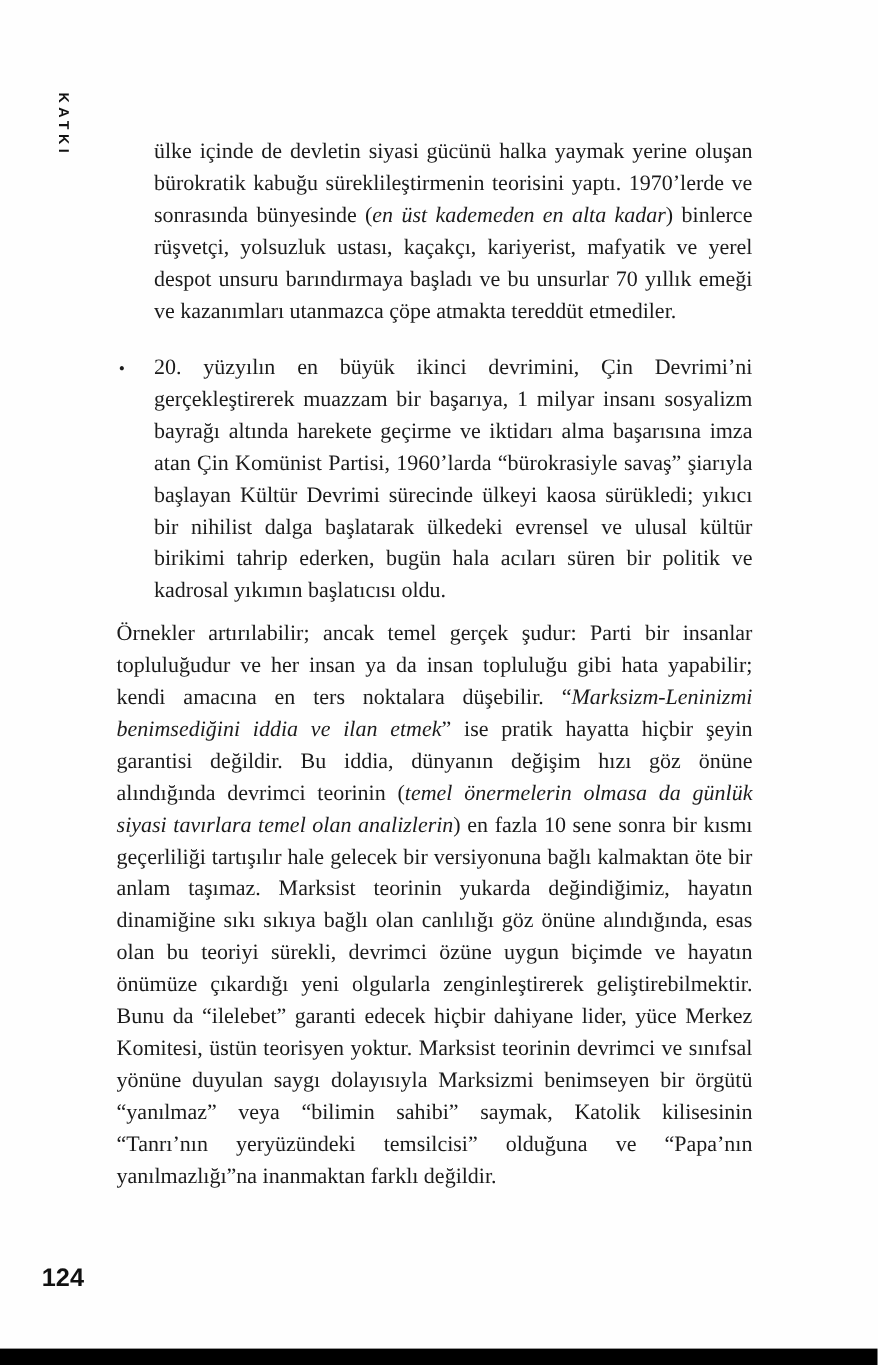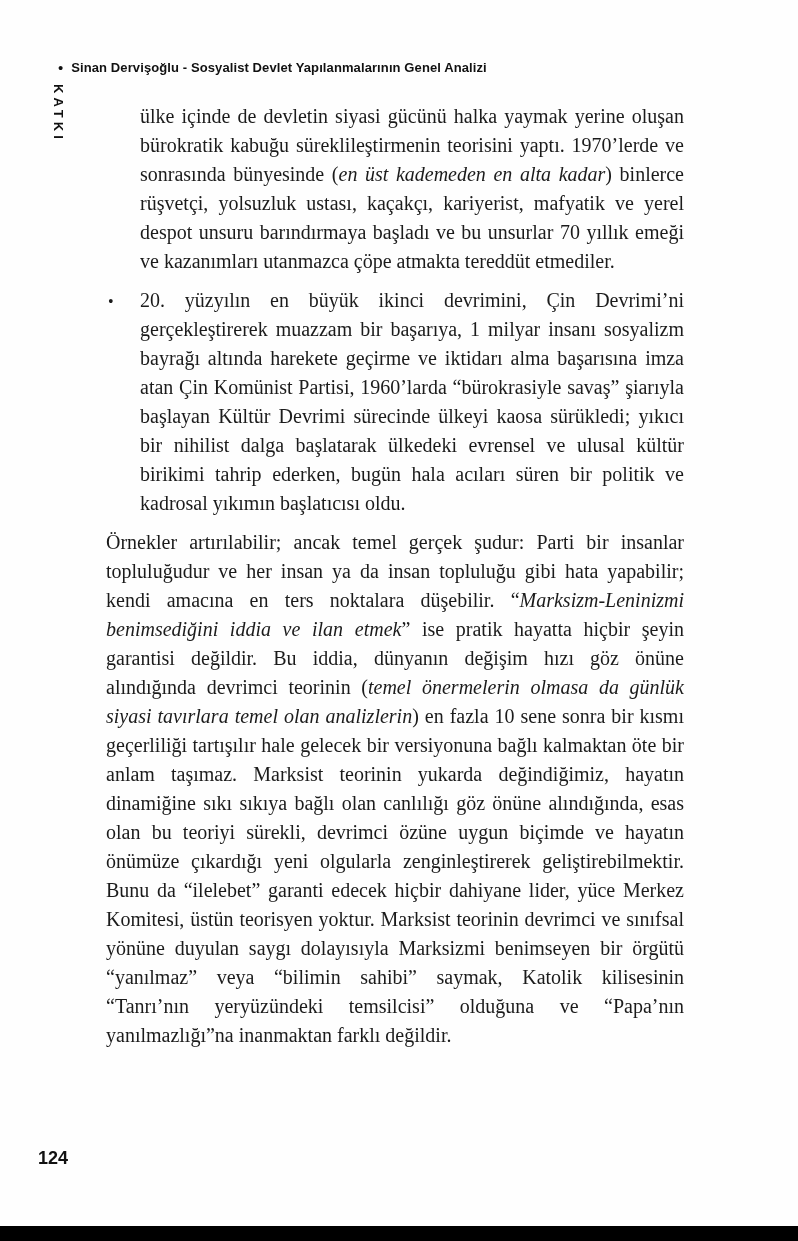--- a/index.html
+++ b/index.html
@@ -50,55 +50,52 @@
     top: 102px;
     width: 578px;
     font-size: 20px;
     line-height: 29px;
     text-align: justify;
     color: #1b1b1b;
   }
   .para { margin: 0 0 10px 0; }
   .para:last-child { margin-bottom: 12px; }
   .para.list-continuation,
-  .para.bullet { position: relative; padding-left: 34px; }
+  .para.bullet { position: relative; padding-left: 34px; margin-top: 22px; }
   .para .bullet-glyph {
     position: absolute;
     left: 2px;
     top: 1px;
     font-size: 16px;
   }
   .para em { font-style: italic; }
   
   .page-number {
     position: absolute;
     left: 38px;
     top: 1148px;
     font-family: "Liberation Sans", sans-serif;
     font-weight: bold;
-    font-size: 18px;
+    font-size: 23px;
     color: #111;
   }
   .bottom-bar {
     position: absolute;
     left: 0;
     bottom: 0;
     width: 100%;
     height: 15px;
     background: #000;
   }
 </style>
 </head>
 <body>
 
 <div class="page">
 
-  <div class="header">
-    <span class="header-bullet">•</span><span class="header-author">Sinan Dervişoğlu - </span><span class="header-title">Sosyalist Devlet Yapılanmalarının Genel Analizi</span>
-  </div>
 
   <div class="sidebar-label">KATKI</div>
 
   <div class="content" id="content">
       <div class="para list-continuation"><span>ülke içinde de devletin siyasi gücünü halka yaymak yerine oluşan bürokratik kabuğu süreklileştirmenin teorisini yaptı. 1970’lerde ve sonrasında bünyesinde (</span><em>en üst kademeden en alta kadar</em><span>) binlerce rüşvetçi, yolsuzluk ustası, kaçakçı, kariyerist, mafyatik ve yerel despot unsuru barındırmaya başladı ve bu unsurlar 70 yıllık emeği ve kazanımları utanmazca çöpe atmakta tereddüt etmediler.</span></div>
       <div class="para bullet"><span class="bullet-glyph">•</span><span>20. yüzyılın en büyük ikinci devrimini, Çin Devrimi’ni gerçekleştirerek muazzam bir başarıya, 1 milyar insanı sosyalizm bayrağı altında harekete geçirme ve iktidarı alma başarısına imza atan Çin Komünist Partisi, 1960’larda “bürokrasiyle savaş” şiarıyla başlayan Kültür Devrimi sürecinde ülkeyi kaosa sürükledi; yıkıcı bir nihilist dalga başlatarak ülkedeki evrensel ve ulusal kültür birikimi tahrip ederken, bugün hala acıları süren bir politik ve kadrosal yıkımın başlatıcısı oldu.</span></div>
       <div class="para body"><span>Örnekler artırılabilir; ancak temel gerçek şudur: Parti bir insanlar topluluğudur ve her insan ya da insan topluluğu gibi hata yapabilir; kendi amacına en ters noktalara düşebilir. “</span><em>Marksizm-Leninizmi benimsediğini iddia ve ilan etmek</em><span>” ise pratik hayatta hiçbir şeyin garantisi değildir. Bu iddia, dünyanın değişim hızı göz önüne alındığında devrimci teorinin (</span><em>temel önermelerin olmasa da günlük siyasi tavırlara temel olan analizlerin</em><span>) en fazla 10 sene sonra bir kısmı geçerliliği tartışılır hale gelecek bir versiyonuna bağlı kalmaktan öte bir anlam taşımaz. Marksist teorinin yukarda değindiğimiz, hayatın dinamiğine sıkı sıkıya bağlı olan canlılığı göz önüne alındığında, esas olan bu teoriyi sürekli, devrimci özüne uygun biçimde ve hayatın önümüze çıkardığı yeni olgularla zenginleştirerek geliştirebilmektir. Bunu da “ilelebet” garanti edecek hiçbir dahiyane lider, yüce Merkez Komitesi, üstün teorisyen yoktur. Marksist teorinin devrimci ve sınıfsal yönüne duyulan saygı dolayısıyla Marksizmi benimseyen bir örgütü “yanılmaz” veya “bilimin sahibi” saymak, Katolik kilisesinin “Tanrı’nın yeryüzündeki temsilcisi” olduğuna ve “Papa’nın yanılmazlığı”na inanmaktan farklı değildir.</span></div>
     </div>
 
   <div class="page-number">124</div>

